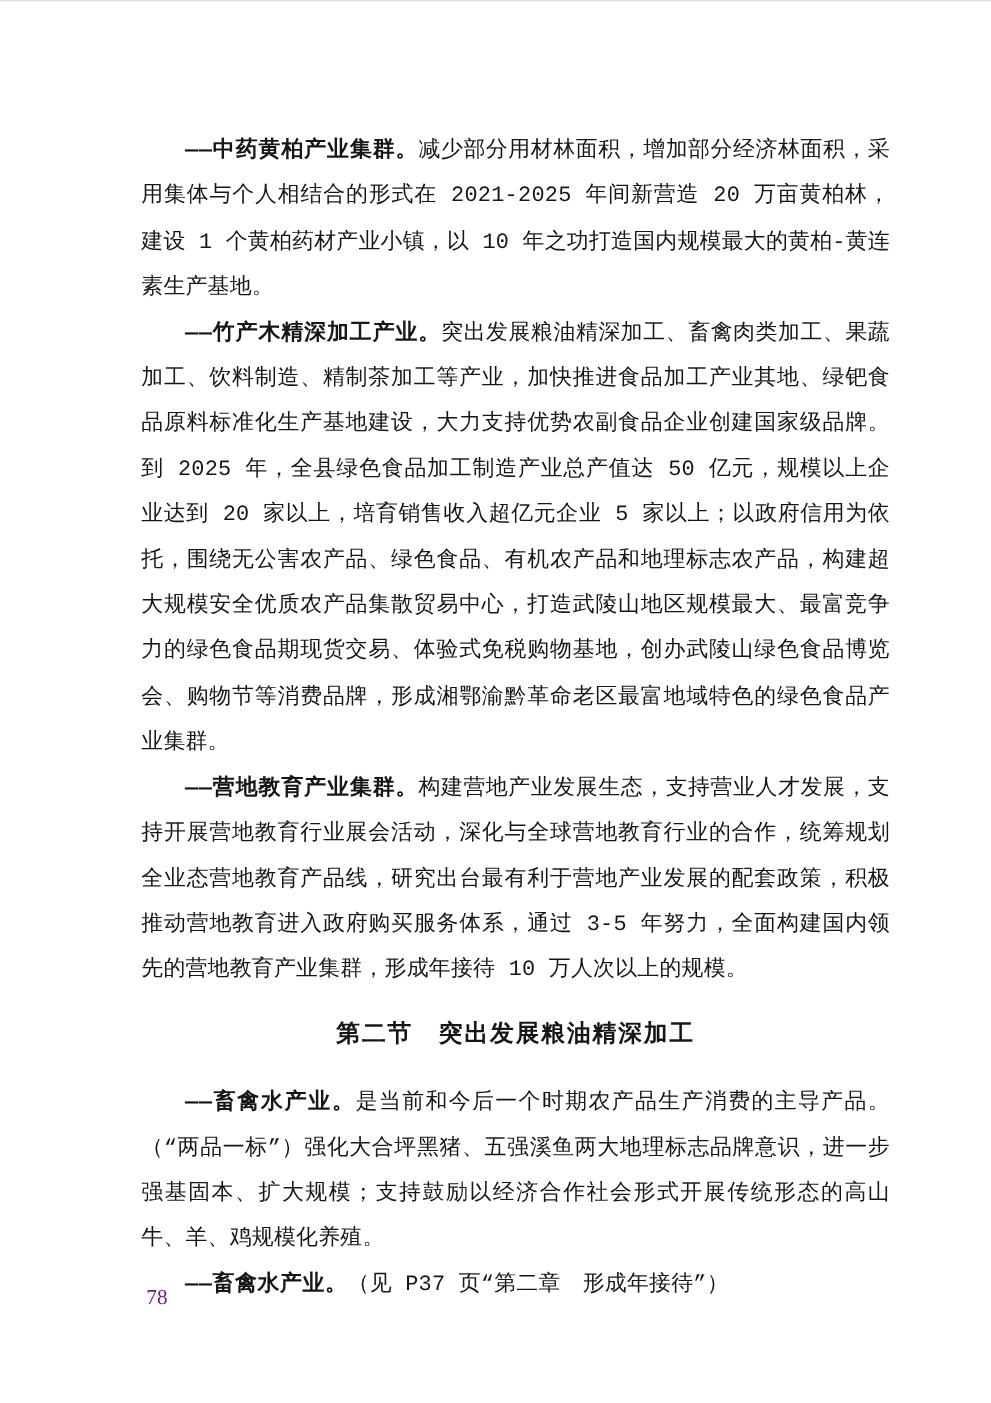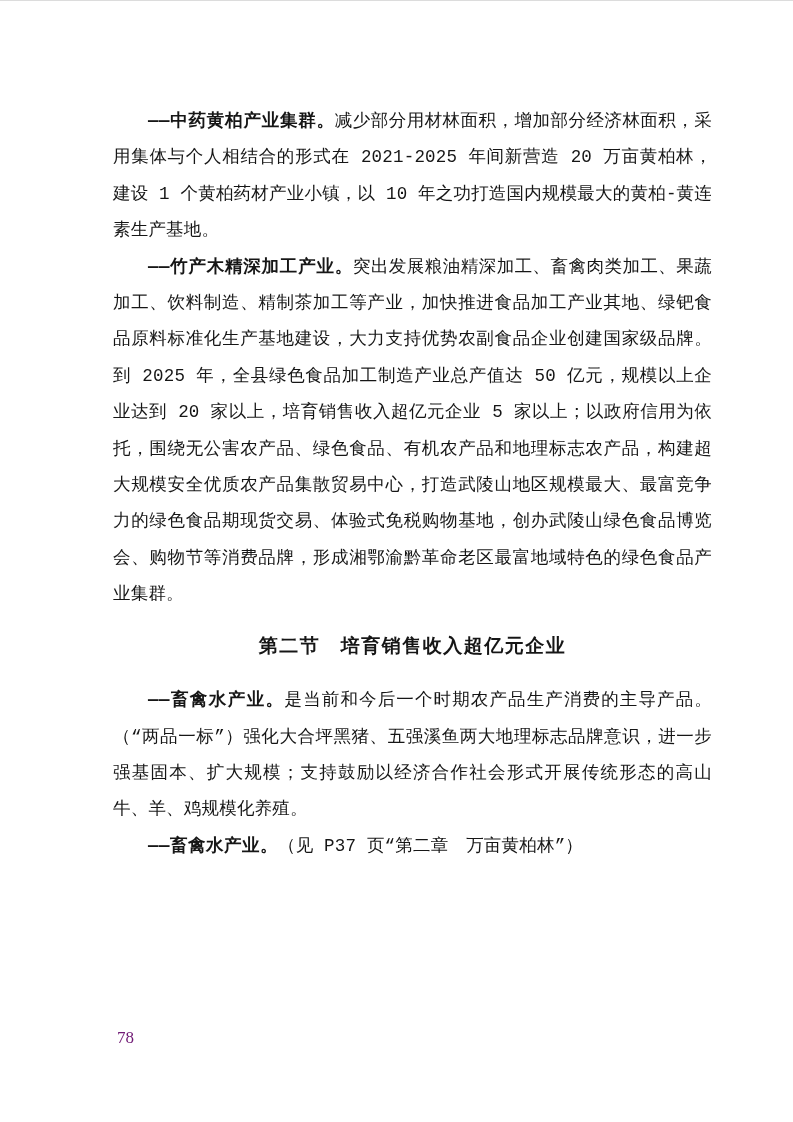--- a/index.html
+++ b/index.html
@@ -58,24 +58,25 @@
 </head>
 <body>
 
 <div class="page">
   <div class="text-block">
 
     <p class="para"><span class="lead">——中药黄柏产业集群。</span><span>减少部分用材林面积，增加部分经济林面积，采用集体与个人相结合的形式在 2021-2025 年间新营造 20 万亩黄柏林，建设 1 个黄柏药材产业小镇，以 10 年之功打造国内规模最大的黄柏-黄连素生产基地。</span></p>
 
     <p class="para"><span class="lead">——竹产木精深加工产业。</span><span>突出发展粮油精深加工、畜禽肉类加工、果蔬加工、饮料制造、精制茶加工等产业，加快推进食品加工产业其地、绿钯食品原料标准化生产基地建设，大力支持优势农副食品企业创建国家级品牌。到 2025 年，全县绿色食品加工制造产业总产值达 50 亿元，规模以上企业达到 20 家以上，培育销售收入超亿元企业 5 家以上；以政府信用为依托，围绕无公害农产品、绿色食品、有机农产品和地理标志农产品，构建超大规模安全优质农产品集散贸易中心，打造武陵山地区规模最大、最富竞争力的绿色食品期现货交易、体验式免税购物基地，创办武陵山绿色食品博览会、购物节等消费品牌，形成湘鄂渝黔革命老区最富地域特色的绿色食品产业集群。</span></p>
 
+    <p class="para"><span class="lead">——营地教育产业集群。</span><span>构建营地产业发展生态，支持营业人才发展，支持开展营地教育行业展会活动，深化与全球营地教育行业的合作，统筹规划全业态营地教育产品线，研究出台最有利于营地产业发展的配套政策，积极推动营地教育进入政府购买服务体系，通过 3-5 年努力，全面构建国内领先的营地教育产业集群，形成年接待 10 万人次以上的规模。</span></p>
 
-    <h2 class="heading">第二节　培育销售收入超亿元企业</h2>
+    <h2 class="heading">第二节　突出发展粮油精深加工</h2>
 
     <p class="para"><span class="lead">——畜禽水产业。</span><span>是当前和今后一个时期农产品生产消费的主导产品。（“两品一标”）强化大合坪黑猪、五强溪鱼两大地理标志品牌意识，进一步强基固本、扩大规模；支持鼓励以经济合作社会形式开展传统形态的高山牛、羊、鸡规模化养殖。</span></p>
 
-    <p class="para"><span class="lead">——畜禽水产业。</span><span>（见 P37 页“第二章　万亩黄柏林”）</span></p>
+    <p class="para"><span class="lead">——畜禽水产业。</span><span>（见 P37 页“第二章　形成年接待”）</span></p>
 
 
   </div>
 
   <div class="page-number">78</div>
 </div>
 
 </body></html>

